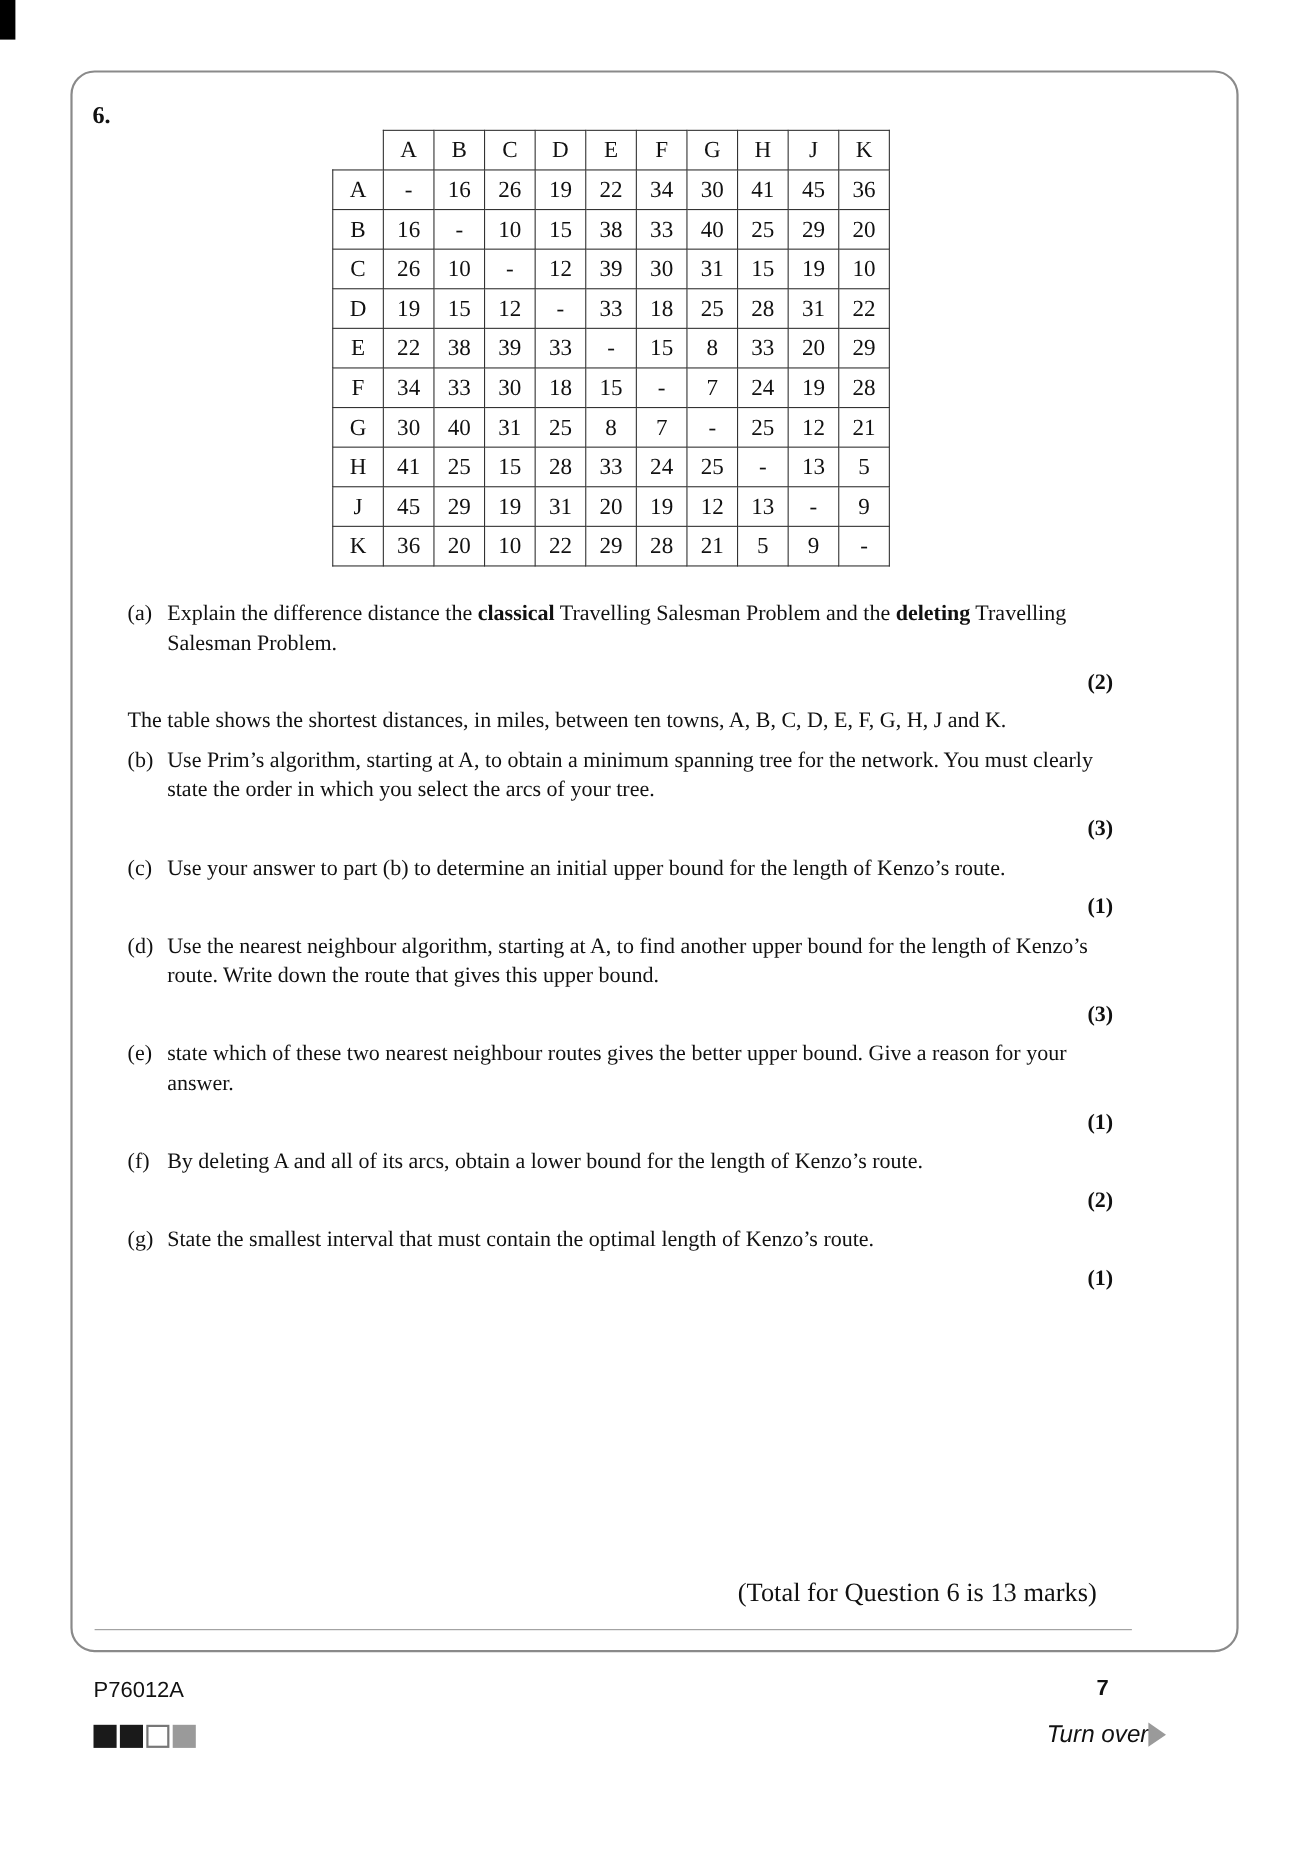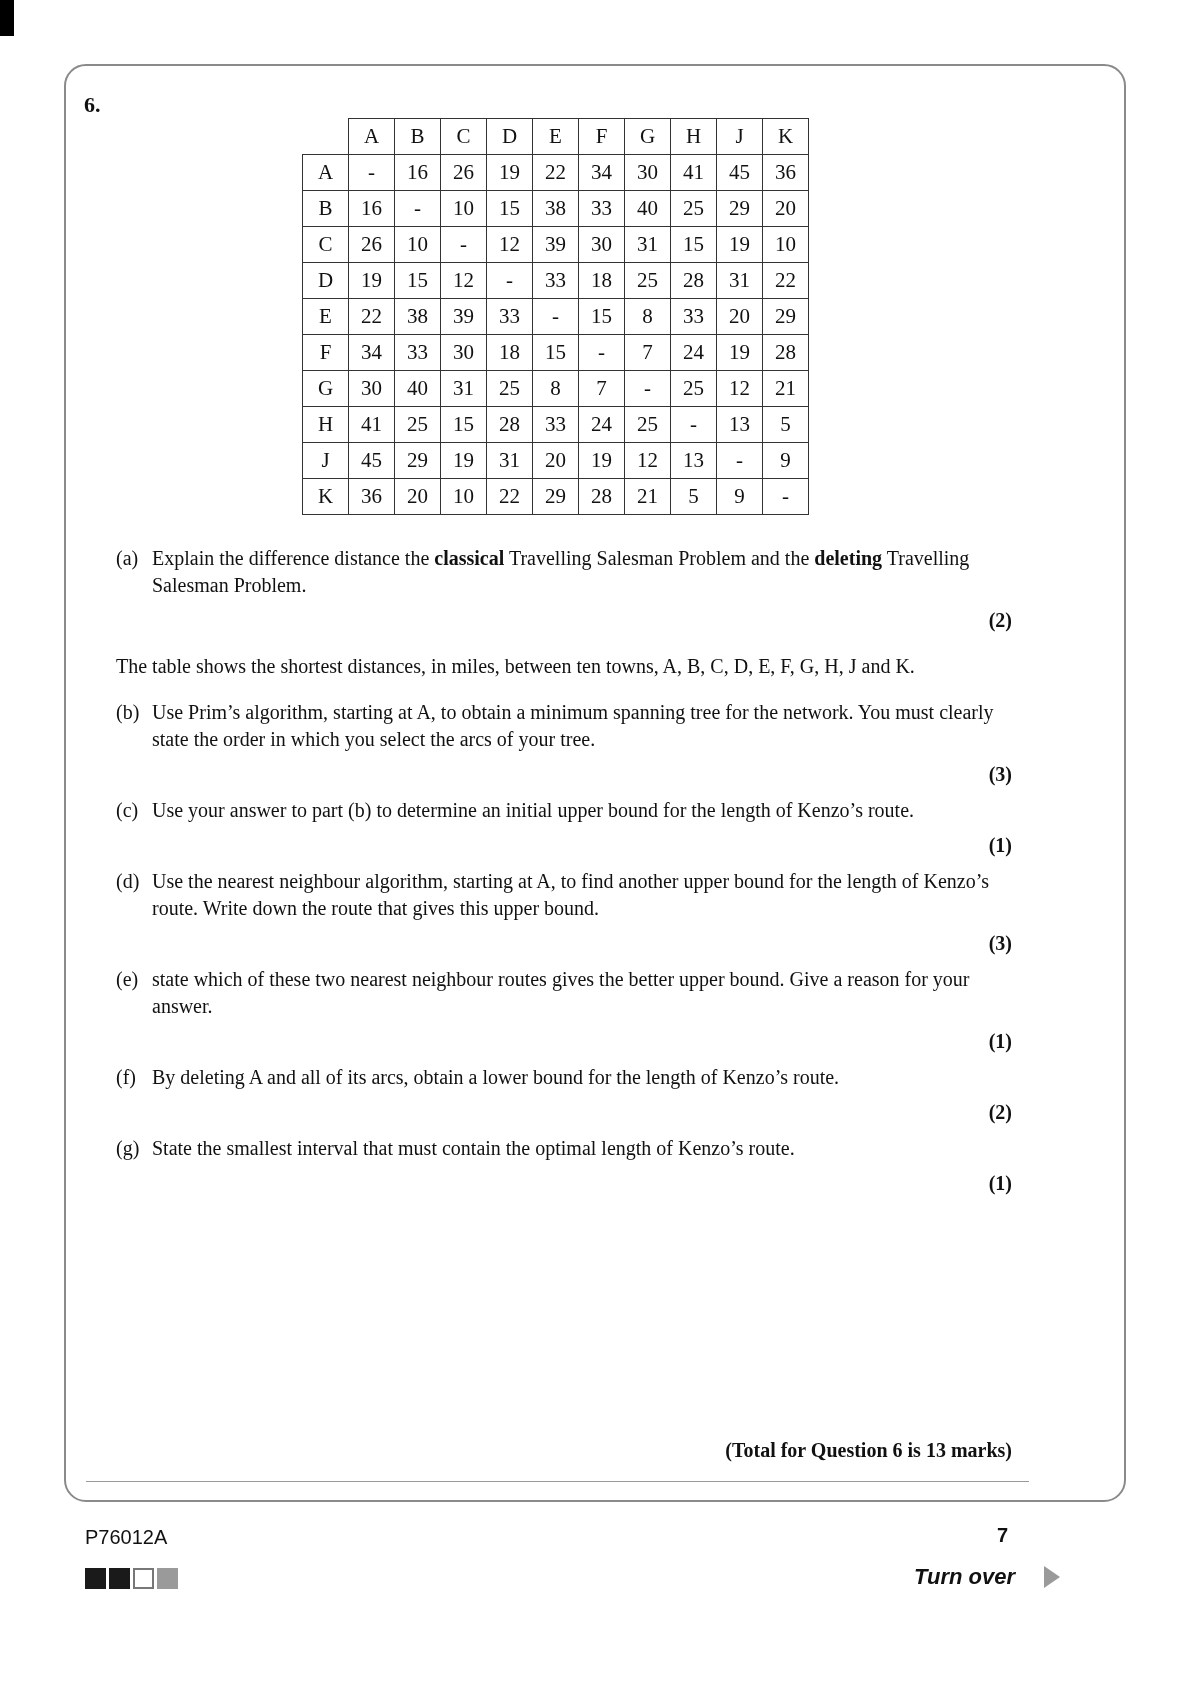--- a/index.html
+++ b/index.html
@@ -36,31 +36,31 @@
     width:45px; height:35px;
     text-align:center; vertical-align:middle;
     font-weight:normal; padding:0;
   }
   .dist-table th.corner { border:none; }
   .blocks {
     margin-top:30px;
     padding:0 112px 0 50px;
     font-size:20px; line-height:1.35;
   }
-  .para { margin:19px 0; }
+  .para { margin:8px 0; }
   .part { display:flex; margin-top:9px; }
   .part-label { width:36px; flex:0 0 36px; }
   .part-text { flex:1; }
   .marks {
     text-align:right; font-weight:bold;
     margin:8px 0 8px 0;
   }
   .total-row {
-    position:absolute; right:112px; bottom:38px;
-    font-weight:bold; font-size:20px;
+    position:absolute; right:127px; bottom:38px;
+    font-weight:normal; font-size:24px;
   }
   .bottom-rule {
     position:absolute; left:20px; right:95px; bottom:18px;
     border-top:1.5px solid #9a9a9a;
   }
   .footer-code {
     position:absolute; left:85px; top:1526px;
     font-family:"Liberation Sans","DejaVu Sans",sans-serif;
     font-size:20px;
   }
@@ -72,23 +72,23 @@
   .footer-squares {
     position:absolute; left:85px; top:1568px;
     display:flex; gap:3px;
   }
   .sq { width:21px; height:21px; box-sizing:border-box; }
   .sq.filled { background:#1a1a1a; }
   .sq.outline { background:#ffffff; border:2px solid #777777; }
   .sq.gray { background:#9a9a9a; }
   .turn-over {
     position:absolute; right:130px; top:1564px;
-    display:flex; align-items:center; gap:29px;
+    display:flex; align-items:center; gap:0;
     font-family:"Liberation Sans","DejaVu Sans",sans-serif;
-    font-size:22px; font-weight:bold; font-style:italic;margin-left:28px;
+    font-size:22px; font-weight:normal; font-style:italic;margin-left:28px;
   }
   .arrow-icon {
     width:0; height:0;
     border-top:11px solid transparent;
     border-bottom:11px solid transparent;
     border-left:16px solid #9a9a9a;
   }
   b { font-weight:bold; }
 </style>
 </head>

